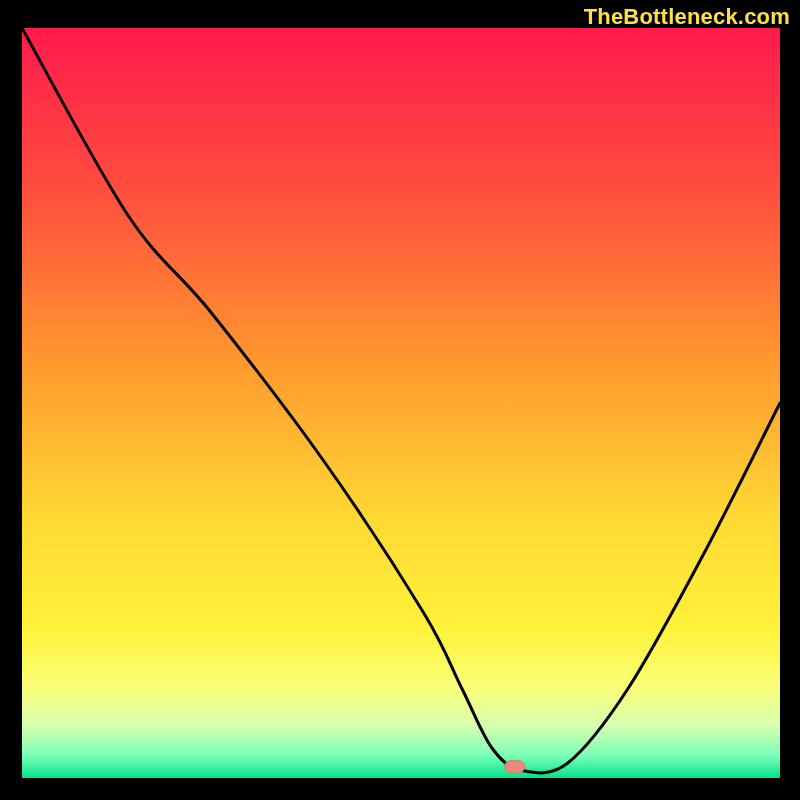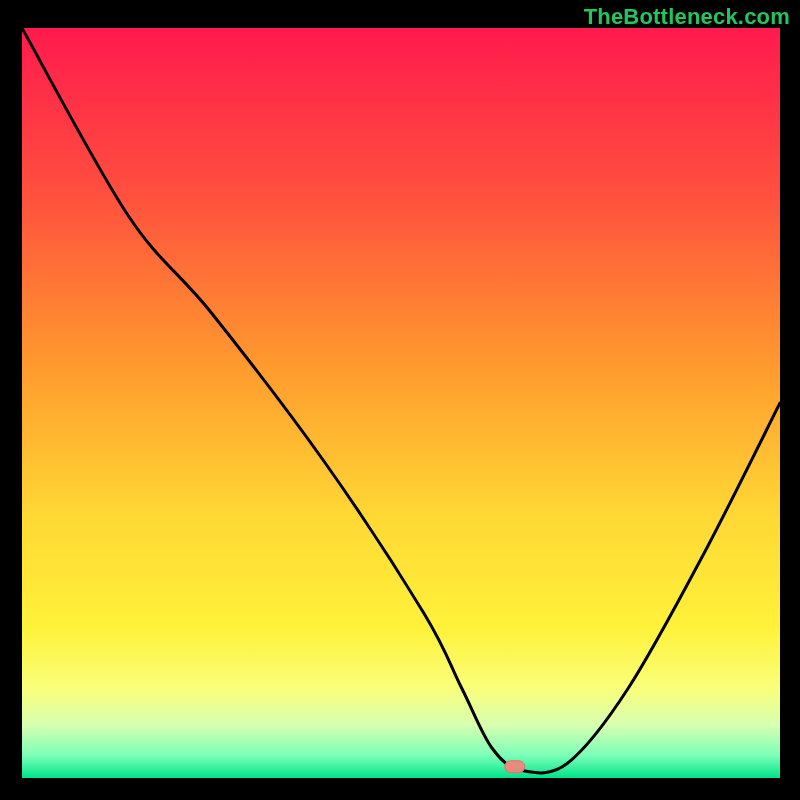--- a/index.html
+++ b/index.html
@@ -14,21 +14,21 @@
   .frame {
     position: relative;
     width: 800px;
     height: 800px;
     background: #000;
   }
   .watermark {
     position: absolute;
     top: 4px;
     right: 10px;
-    color: #22c55e;
+    color: #fde047;
     font-size: 22px;
     font-weight: 600;
     z-index: 5;
     letter-spacing: 0.2px;
   }
   .plot-wrap {
     position: absolute;
     left: 22px;
     top: 28px;
     width: 758px;

